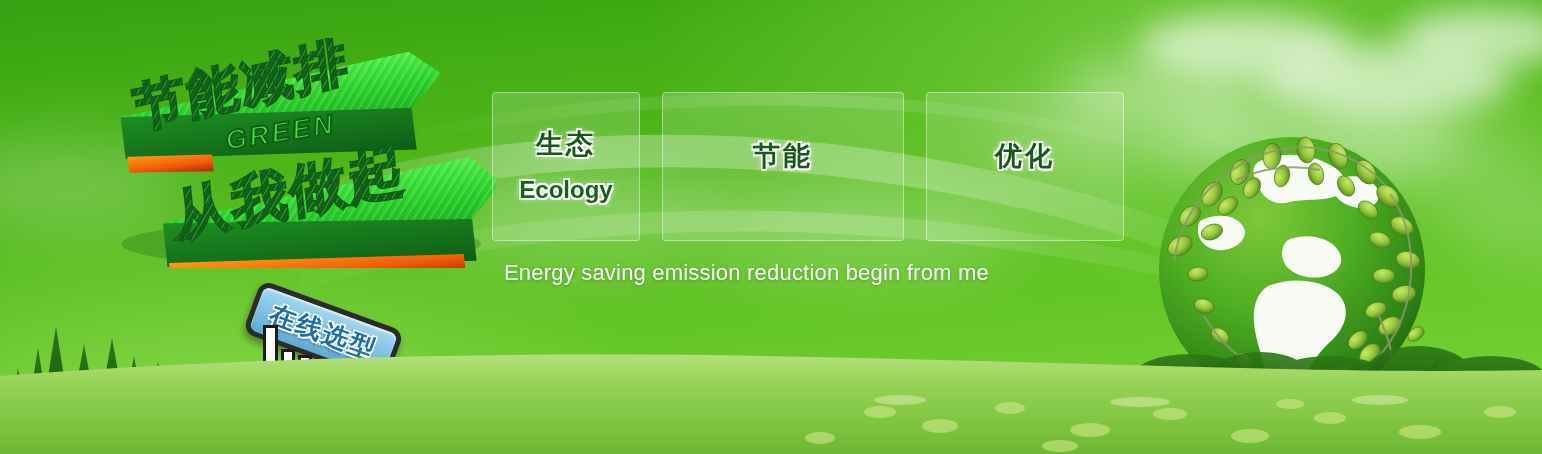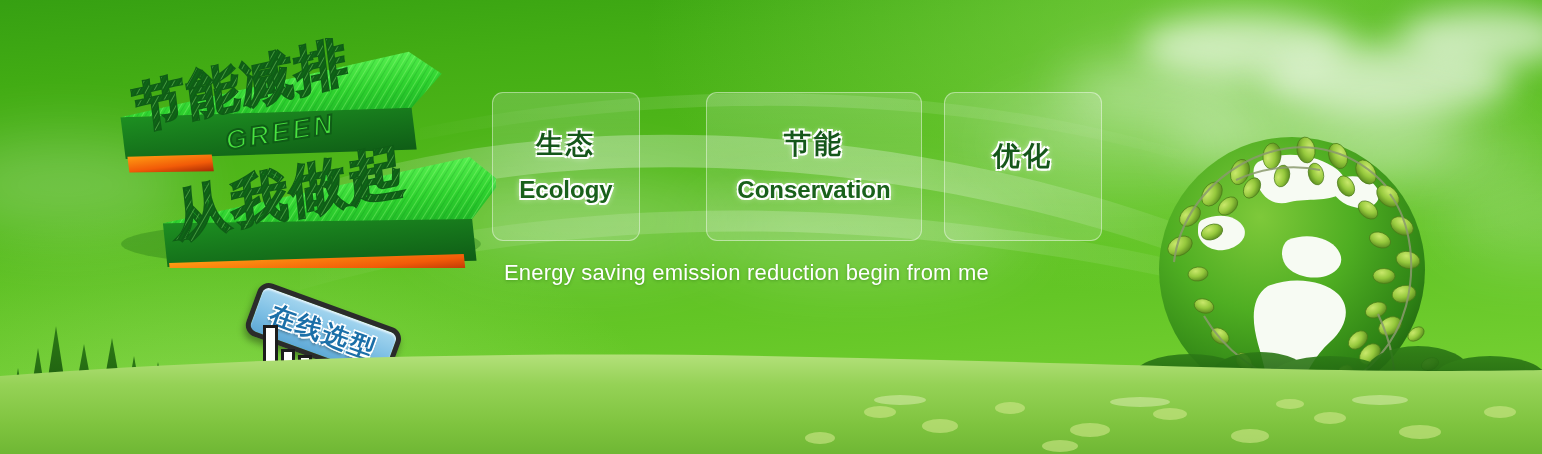--- a/index.html
+++ b/index.html
@@ -45,21 +45,21 @@
       -1.5px  1.5px 0 #ffffff, 1.5px  1.5px 0 #ffffff,
        0 3px 3px rgba(0,0,0,0.35);
     white-space:nowrap;
   }
   .cursor{ position:absolute; left:-18px; top:48px; width:86px; height:96px; }
   .cursor svg{ width:100%; height:100%; display:block; }
 
   
   .cards{ position:absolute; left:492px; top:92px; display:flex; gap:22px; align-items:flex-start; }
   .card{
-    height:149px; border-radius:11px;
+    height:149px; border-radius:4px;
     background:linear-gradient(180deg, rgba(255,255,255,0.17) 0%, rgba(255,255,255,0.10) 55%, rgba(255,255,255,0.15) 100%);
     border:1px solid rgba(255,255,255,0.42);
     display:flex; flex-direction:column; align-items:center; justify-content:center;
     padding:0 16px;
   }
   .card-cn{
     font-size:27px; font-weight:bold; color:#15571a; line-height:1;
     letter-spacing:3px; margin-bottom:20px;
     text-shadow:
       -1.6px -1.6px 0 #ffffff, 1.6px -1.6px 0 #ffffff,
@@ -68,21 +68,21 @@
     white-space:nowrap;
   }
   .card-en{
     font-size:24px; font-weight:bold; color:#19611b; line-height:1;
     text-shadow:
       -1.6px -1.6px 0 #ffffff, 1.6px -1.6px 0 #ffffff,
       -1.6px  1.6px 0 #ffffff, 1.6px  1.6px 0 #ffffff,
        0 0 7px rgba(255,255,255,0.95);
     white-space:nowrap;
   }
-  .card.c1{ width:148px; } .card.c2{ width:216px;margin-left:44px; } .card.c3{ width:158px; }
+  .card.c1{ width:148px; } .card.c2{ width:242px; } .card.c3{ width:198px; }
 
   
   .tagline{
     position:absolute; left:504px; top:260px;
     font-size:22px; color:#ffffff; letter-spacing:0.2px; white-space:nowrap;
     text-shadow:0 1px 3px rgba(40,110,20,0.45);
   }
 
   
   .globe{ position:absolute; left:1140px; top:128px; width:318px; height:306px; }
@@ -204,21 +204,20 @@
     </div>
   </div>
 
   <div class="cards">
     <div class="card c1">
       <div class="card-cn">生态</div>
       <div class="card-en">Ecology</div>
     </div>
     <div class="card c2">
       <div class="card-cn">节能</div>
-      <div class="card-en">Conservation</div>
     </div>
     <div class="card c3">
       <div class="card-cn">优化</div>
     </div>
   </div>
 
   <div class="tagline">Energy saving emission reduction begin from me</div>
 
   <div class="globe">
     <svg viewBox="0 0 318 306">

